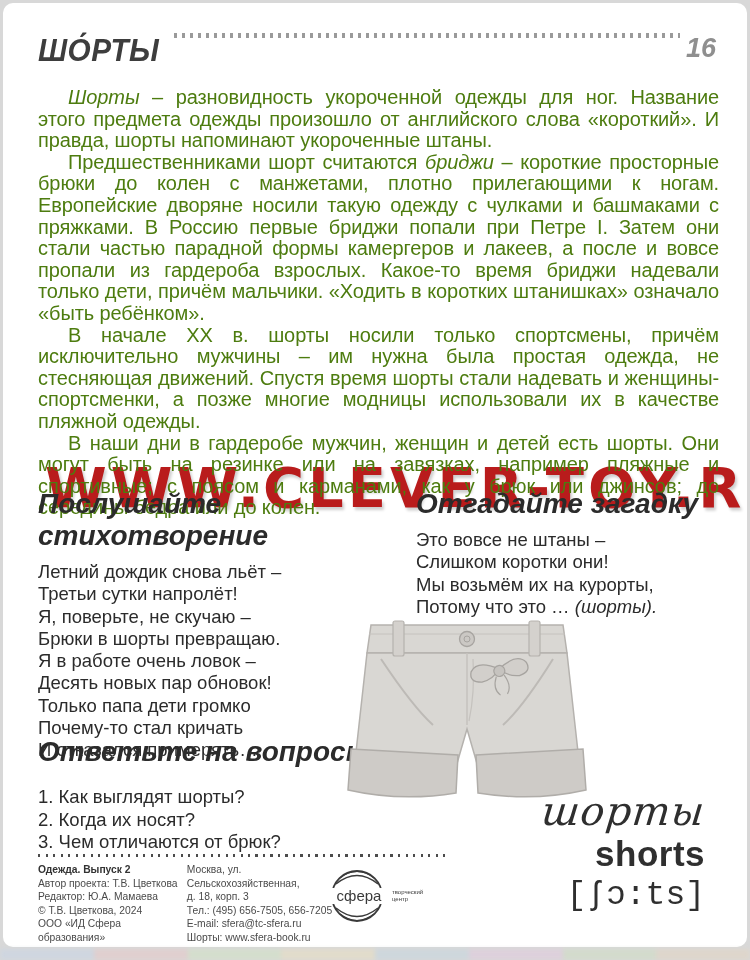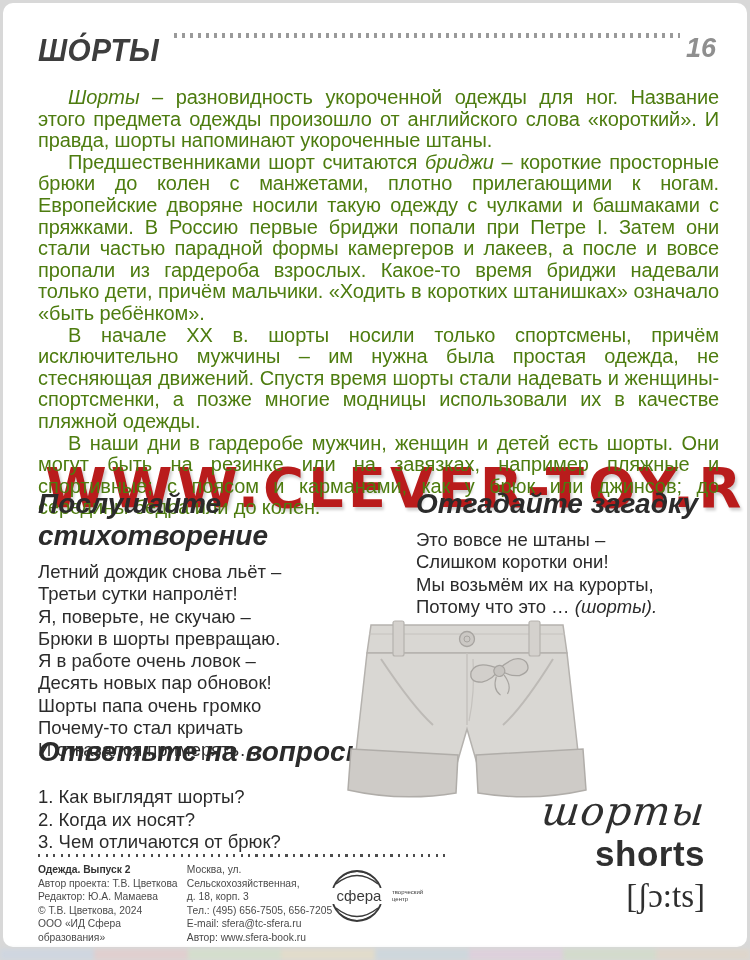--- a/index.html
+++ b/index.html
@@ -63,21 +63,21 @@
   .translation{
     position:absolute;right:42px;top:786px;width:190px;z-index:3;
     text-align:right;color:#2f2f2f;
   }
   .cursive-word{
     font-family:"DejaVu Serif",serif;font-style:italic;
     font-size:40px;line-height:44px;letter-spacing:1px;
     transform:skewX(-6deg);transform-origin:right;
   }
   .english-word{font-size:35px;font-weight:bold;line-height:42px;letter-spacing:.5px;}
-  .transcription{font-family:Liberation Serif, serif;font-size:33px;line-height:42px;}
+  .transcription{font-family:Liberation Mono, monospace;font-size:33px;line-height:42px;}
   
   .footer-dots{
     position:absolute;left:35px;top:851px;width:412px;height:3px;z-index:2;
     background:repeating-linear-gradient(90deg,#4c4c4c 0 2.2px,transparent 2.2px 7.5px);
   }
   .footer{position:absolute;left:35px;top:860px;width:300px;z-index:2;display:flex;}
   .footer-col{font-size:10.3px;line-height:13.6px;color:#4a4a4a;}
   .footer-col.c1{width:165px;}
   .footer-col.c2{width:170px;margin-left:2px;}
   .footer-col .bold{font-weight:bold;color:#333;}
@@ -110,21 +110,21 @@
   </div>
 
   <div class="poem">
     <div class="section-heading">Послушайте стихотворение</div>
     <div class="verse-line">Летний дождик снова льёт –</div>
     <div class="verse-line">Третьи сутки напролёт!</div>
     <div class="verse-line">Я, поверьте, не скучаю –</div>
     <div class="verse-line">Брюки в шорты превращаю.</div>
     <div class="verse-line">Я в работе очень ловок –</div>
     <div class="verse-line">Десять новых пар обновок!</div>
-    <div class="verse-line">Шорты папа очень громко</div>
+    <div class="verse-line">Только папа дети громко</div>
     <div class="verse-line">Почему-то стал кричать</div>
     <div class="verse-line">И отказался примерять…</div>
   </div>
 
   <div class="riddle">
     <div class="section-heading">Отгадайте загадку</div>
     <div class="verse-line">Это вовсе не штаны –</div>
     <div class="verse-line">Слишком коротки они!</div>
     <div class="verse-line">Мы возьмём их на курорты,</div>
     <div class="verse-line"><span>Потому что это … </span><span class="ital">(шорты).</span></div>
@@ -184,21 +184,21 @@
       <div>Автор проекта: Т.В. Цветкова</div>
       <div>Редактор: Ю.А. Мамаева</div>
       <div>© Т.В. Цветкова, 2024</div>
       <div>ООО «ИД Сфера образования»</div>
     </div>
     <div class="footer-col c2">
       <div>Москва, ул. Сельскохозяйственная,</div>
       <div>д. 18, корп. 3</div>
       <div>Тел.: (495) 656-7505, 656-7205</div>
       <div>E-mail: sfera@tc-sfera.ru</div>
-      <div>Автор: www.sfera-book.ru</div>
+      <div>Шорты: www.sfera-book.ru</div>
     </div>
   </div>
 
   <div class="logo">
     <svg width="110" height="58" viewBox="0 0 110 58">
       <circle cx="28" cy="29" r="25" fill="none" stroke="#3a3a3a" stroke-width="1.8"></circle>
       <path d="M7 17 Q28 0 49 17" fill="none" stroke="#3a3a3a" stroke-width="1.4"></path>
       <path d="M11 11 Q28 -2 45 11" fill="none" stroke="#3a3a3a" stroke-width="1.2"></path>
       <path d="M7 41 Q28 58 49 41" fill="none" stroke="#3a3a3a" stroke-width="1.4"></path>
       <path d="M11 47 Q28 60 45 47" fill="none" stroke="#3a3a3a" stroke-width="1.2"></path>

